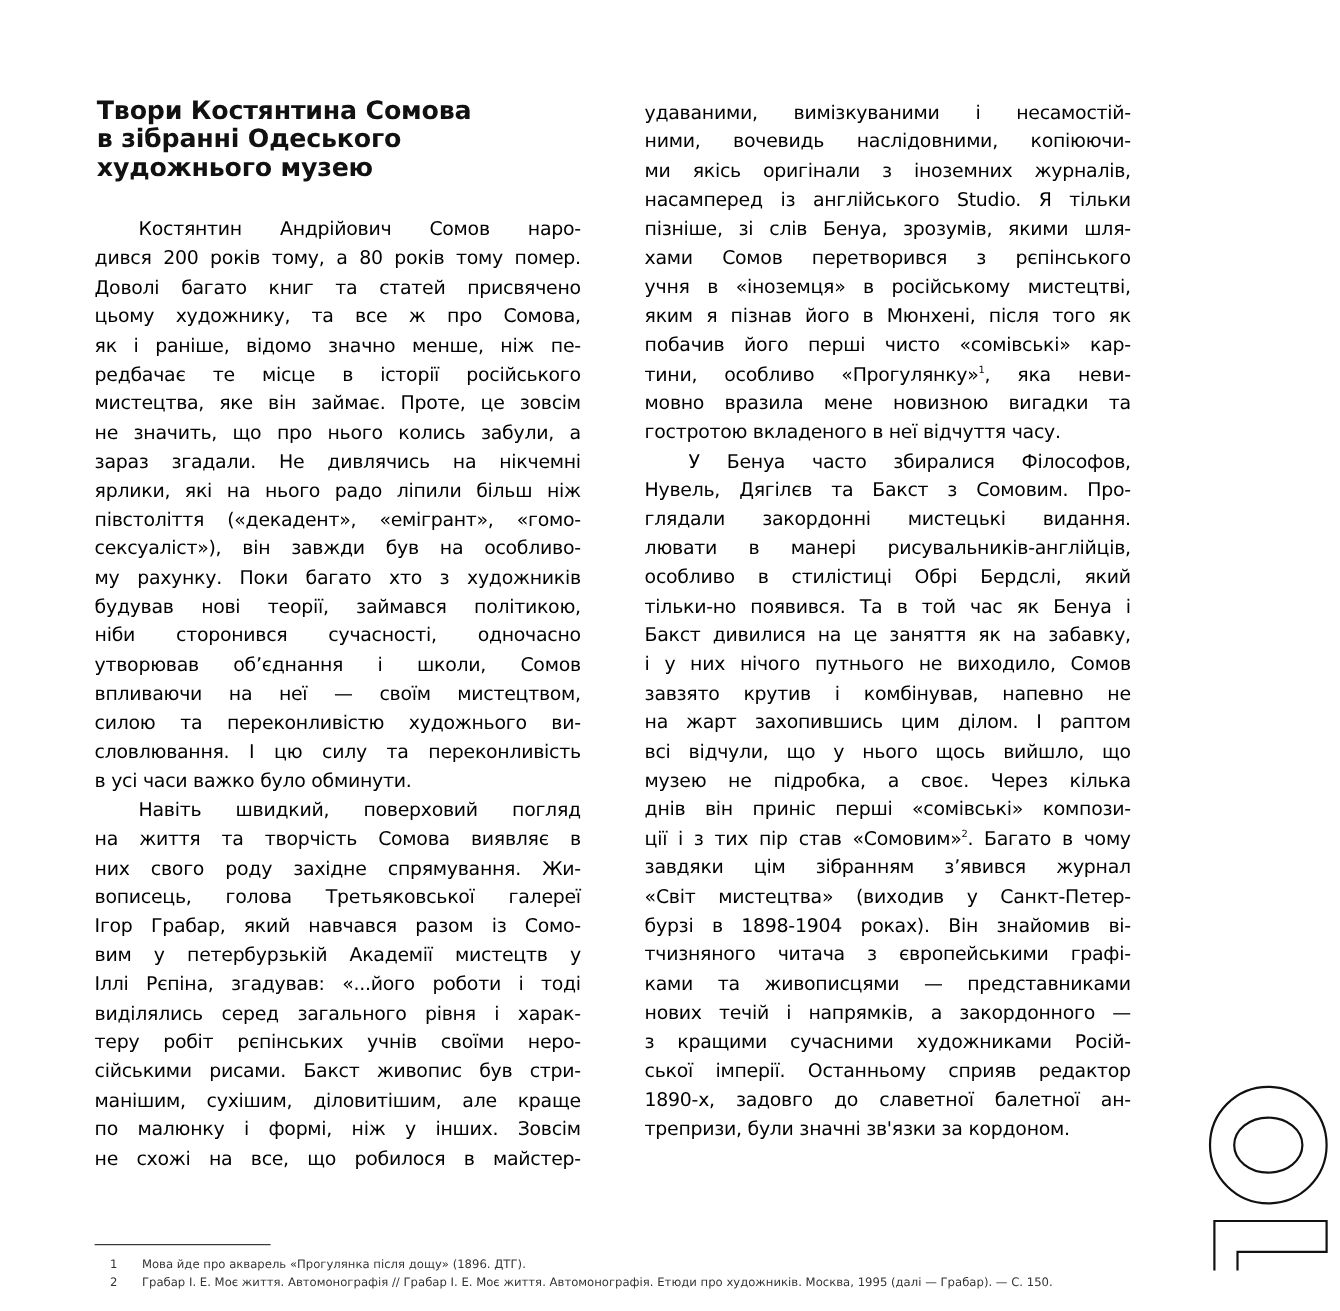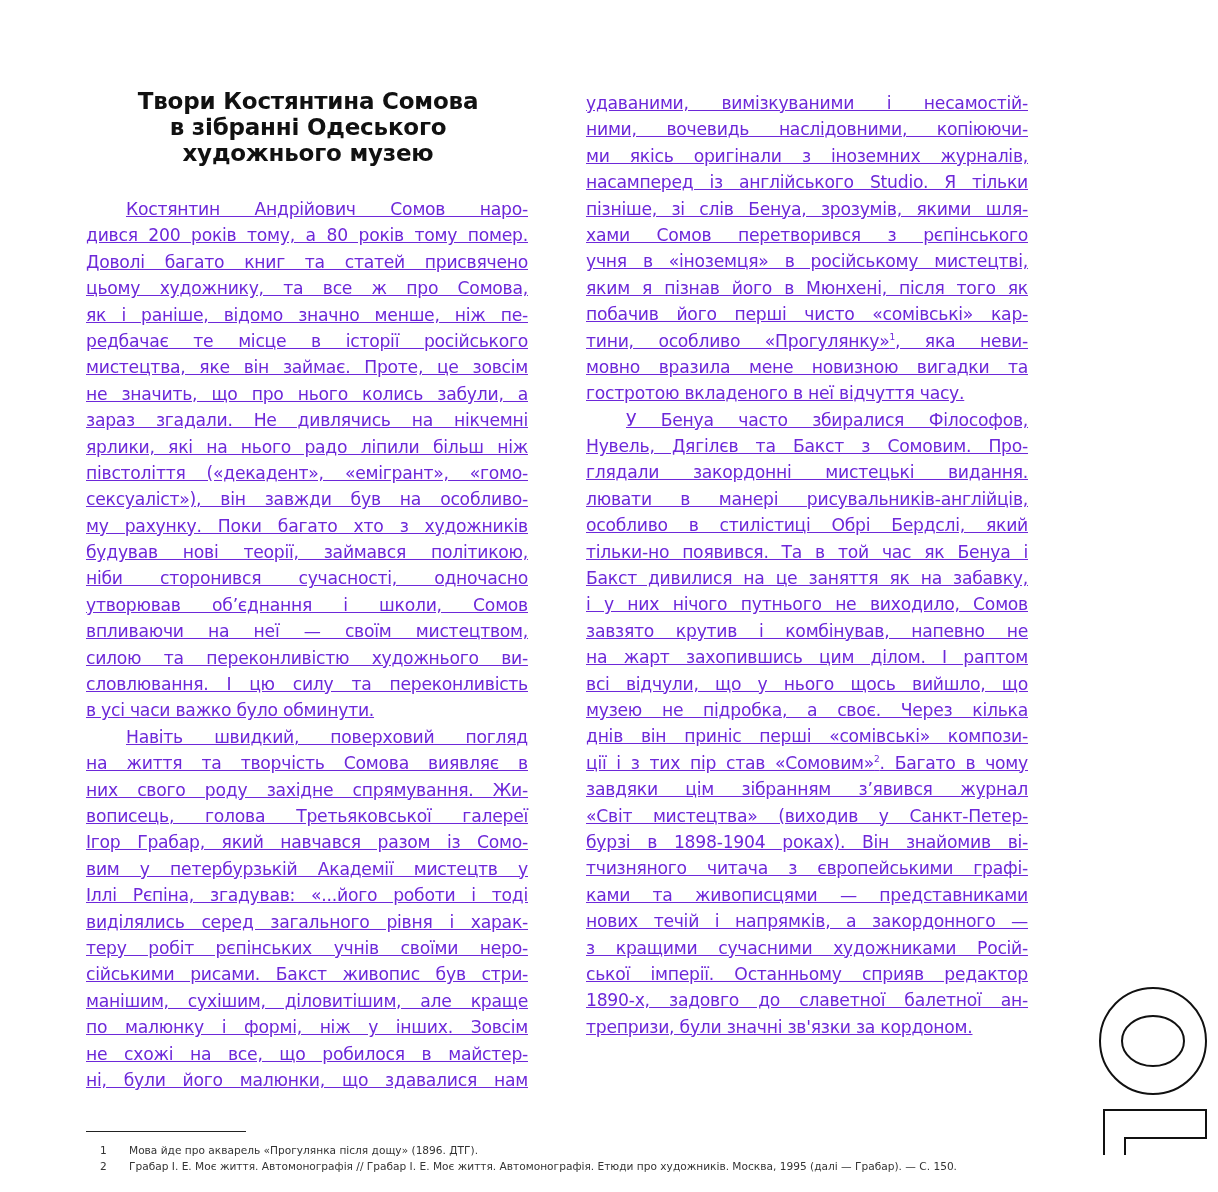--- a/index.html
+++ b/index.html
@@ -1,27 +1,26 @@
 <!DOCTYPE html>
 <html><head>
 <meta charset="utf-8">
 <style>
   html, body { margin: 0; padding: 0; background: #ffffff; }
   body { width: 1218px; height: 1192px; position: relative; overflow: hidden; font-family: "DejaVu Sans", sans-serif; color: #1a1a1a; }
   .title {
     position: absolute; left: 88px; top: 88px; width: 440px;
-    text-align: center; font-weight: bold; font-size: 23px; line-height: 26px; color: #111;
+    text-align: left; font-weight: bold; font-size: 23px; line-height: 26px; color: #111;
     letter-spacing: -0.2px;
   }
   .title span { display: block; }
   .col {
     position: absolute; width: 442px;
-    font-size: 17.2px; line-height: 26.4px; text-align: justify; color: #6d28d9;
+    font-size: 17.2px; line-height: 26.4px; text-align: justify; color: #000000;
     letter-spacing: -0.25px;
-    text-decoration: underline;
   }
   .col-left { left: 86px; top: 196px; }
   .col-right { left: 586px; top: 90px; }
   .line { display: block; text-align: justify; text-align-last: justify; white-space: nowrap; height: 26.4px; overflow: visible; }
   .line.last { text-align-last: left; }
   .line.indent { padding-left: 40px; }
   sup { font-size: 9px; line-height: 0; vertical-align: super; }
   .fn-rule { position: absolute; left: 86px; top: 1131px; width: 160px; height: 1px; background: #222; }
   .footnotes { position: absolute; left: 100px; top: 1142px; font-size: 10.6px; line-height: 16px; color: #333; }
   .fn { display: flex; white-space: nowrap; }
@@ -64,21 +63,20 @@
     <span class="line"><span>вописець, голова Третьяковської галереї</span></span>
     <span class="line"><span>Ігор Грабар, який навчався разом із Сомо-</span></span>
     <span class="line"><span>вим у петербурзькій Академії мистецтв у</span></span>
     <span class="line"><span>Іллі Рєпіна, згадував: «...його роботи і тоді</span></span>
     <span class="line"><span>виділялись серед загального рівня і харак-</span></span>
     <span class="line"><span>теру робіт рєпінських учнів своїми неро-</span></span>
     <span class="line"><span>сійськими рисами. Бакст живопис був стри-</span></span>
     <span class="line"><span>манішим, сухішим, діловитішим, але краще</span></span>
     <span class="line"><span>по малюнку і формі, ніж у інших. Зовсім</span></span>
     <span class="line"><span>не схожі на все, що робилося в майстер-</span></span>
-    <span class="line"><span>ні, були його малюнки, що здавалися нам</span></span>
   </div>
 <div class="col col-right" id="col-right">
     <span class="line"><span>удаваними, вимізкуваними і несамостій-</span></span>
     <span class="line"><span>ними, вочевидь наслідовними, копіюючи-</span></span>
     <span class="line"><span>ми якісь оригінали з іноземних журналів,</span></span>
     <span class="line"><span>насамперед із англійського Studio. Я тільки</span></span>
     <span class="line"><span>пізніше, зі слів Бенуа, зрозумів, якими шля-</span></span>
     <span class="line"><span>хами Сомов перетворився з рєпінського</span></span>
     <span class="line"><span>учня в «іноземця» в російському мистецтві,</span></span>
     <span class="line"><span>яким я пізнав його в Мюнхені, після того як</span></span>

